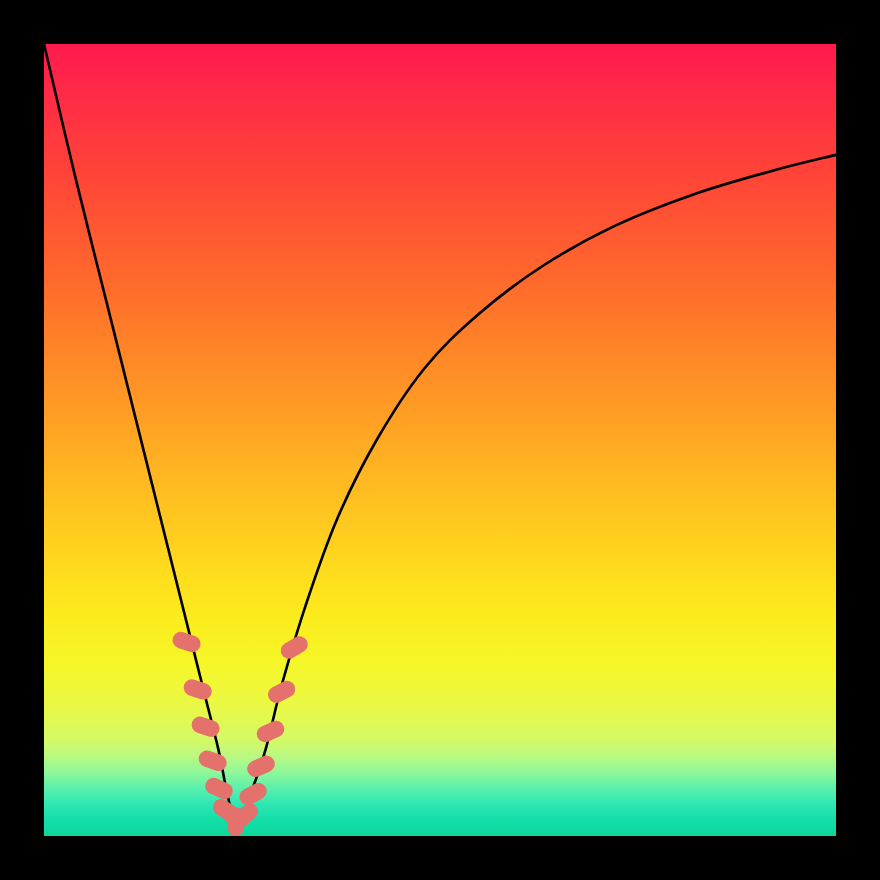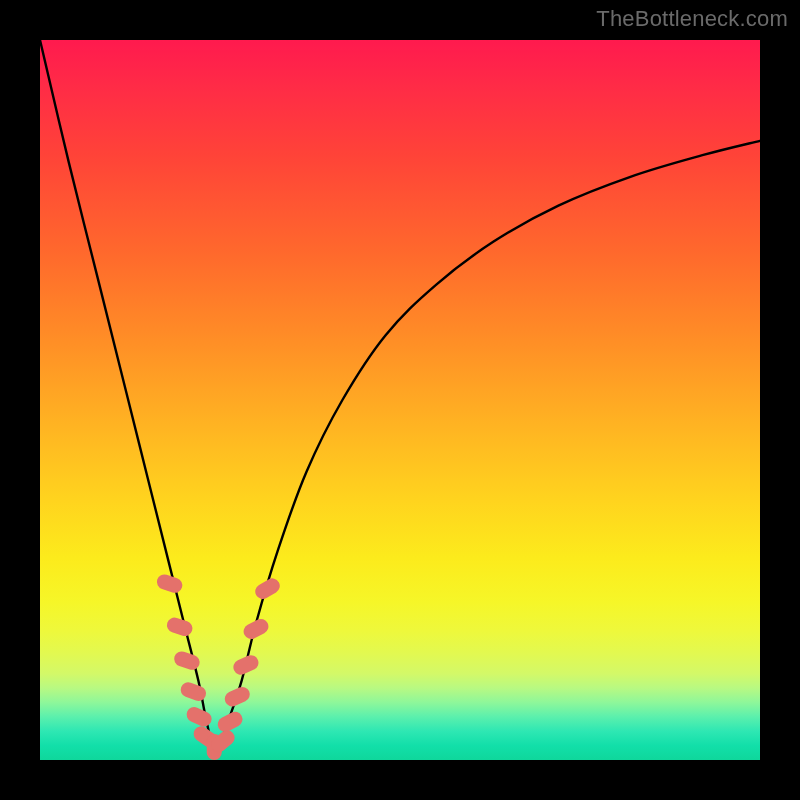--- a/index.html
+++ b/index.html
@@ -62,21 +62,20 @@
     top: 0;
     width: 720px;
     height: 720px;
     overflow: visible;
   }
 </style>
 </head>
 <body>
 
 <div class="frame">
-  <div class="watermark">TheBottleneck.com</div>
   <div class="plot-area">
     <svg class="curve" viewBox="0 0 720 720">
       <path id="main-curve" fill="none" stroke="#000" stroke-width="2.4" stroke-linecap="round" d="M 0,0 C 5.184,22.031999999999996 18.432000000000002,79.63199999999998 28.8,122.39999999999998 C 39.168,165.16799999999998 47.232,196.12799999999996 57.6,237.59999999999997 C 67.968,279.07199999999995 77.32799999999999,316.512 86.39999999999999,352.8 C 95.472,389.088 100.224,408.096 108,439.2 C 115.776,470.304 123.11999999999999,499.68 129.6,525.6 C 136.07999999999998,551.52 138.816,562.464 144,583.2 C 149.184,603.936 154.512,623.952 158.4,640.8 C 162.288,657.6479999999999 163.008,665.136 165.6,676.8 C 168.19199999999998,688.4639999999999 170.20799999999997,700.416 172.79999999999998,705.6 C 175.392,710.784 177.408,709.488 180,705.6 C 182.592,701.712 183.312,695.664 187.20000000000002,684 C 191.08800000000002,672.336 196.41600000000003,658.944 201.60000000000002,640.8 C 206.78400000000002,622.656 209.52,606.528 216,583.2 C 222.48,559.8720000000001 228.52800000000002,538.416 237.60000000000002,511.20000000000005 C 246.67200000000003,483.98400000000004 254.736,459.216 266.4,432 C 278.06399999999996,404.784 288.144,384.62399999999997 302.4,360 C 316.65599999999995,335.37600000000003 328.75199999999995,315.93600000000004 345.59999999999997,295.20000000000005 C 362.448,274.46400000000006 376.56000000000006,261.64799999999997 396.00000000000006,244.79999999999995 C 415.44000000000005,227.95199999999994 431.56800000000004,215.85600000000002 453.6,201.60000000000002 C 475.632,187.34400000000002 493.776,177.26400000000004 518.4,165.60000000000002 C 543.024,153.936 564.48,145.87199999999996 590.4,136.79999999999995 C 616.3199999999999,127.72799999999995 639.072,121.68000000000005 662.4,115.20000000000005 C 685.728,108.72000000000004 709.632,103.39199999999997 720,100.79999999999995"></path>
       <g id="markers">
           <rect x="-7.5" y="-13" width="15" height="26" rx="7.5" ry="7.5" fill="#e4716b" transform="translate(129.6,543.6) rotate(-72)"></rect>
           <rect x="-7.5" y="-13" width="15" height="26" rx="7.5" ry="7.5" fill="#e4716b" transform="translate(139.67999999999998,586.8) rotate(-72)"></rect>
           <rect x="-7.5" y="-13" width="15" height="26" rx="7.5" ry="7.5" fill="#e4716b" transform="translate(146.88,620.64) rotate(-72)"></rect>
           <rect x="-7.5" y="-13" width="15" height="26" rx="7.5" ry="7.5" fill="#e4716b" transform="translate(153.35999999999999,651.6) rotate(-70)"></rect>
           <rect x="-7.5" y="-13" width="15" height="26" rx="7.5" ry="7.5" fill="#e4716b" transform="translate(159.12,676.8) rotate(-66)"></rect>
           <rect x="-7.5" y="-13" width="15" height="26" rx="7.5" ry="7.5" fill="#e4716b" transform="translate(165.6,696.96) rotate(-55)"></rect>

